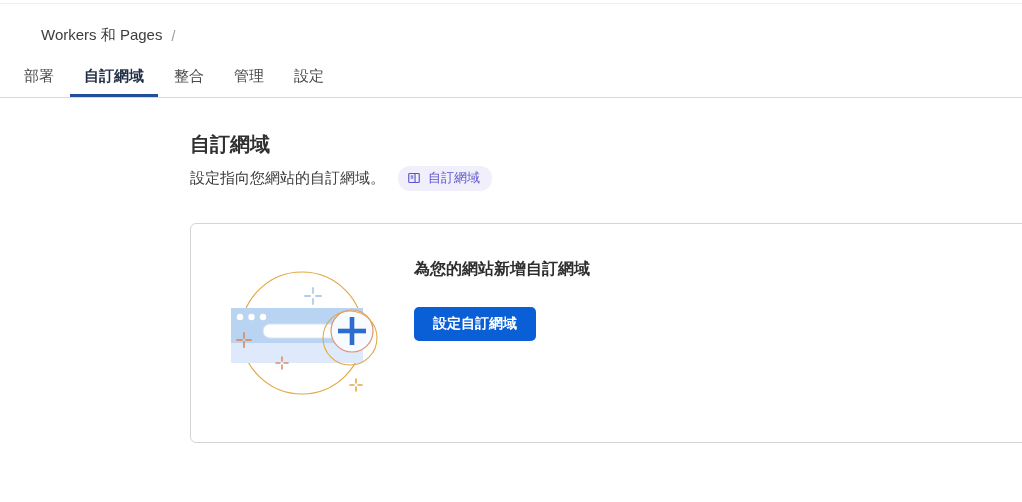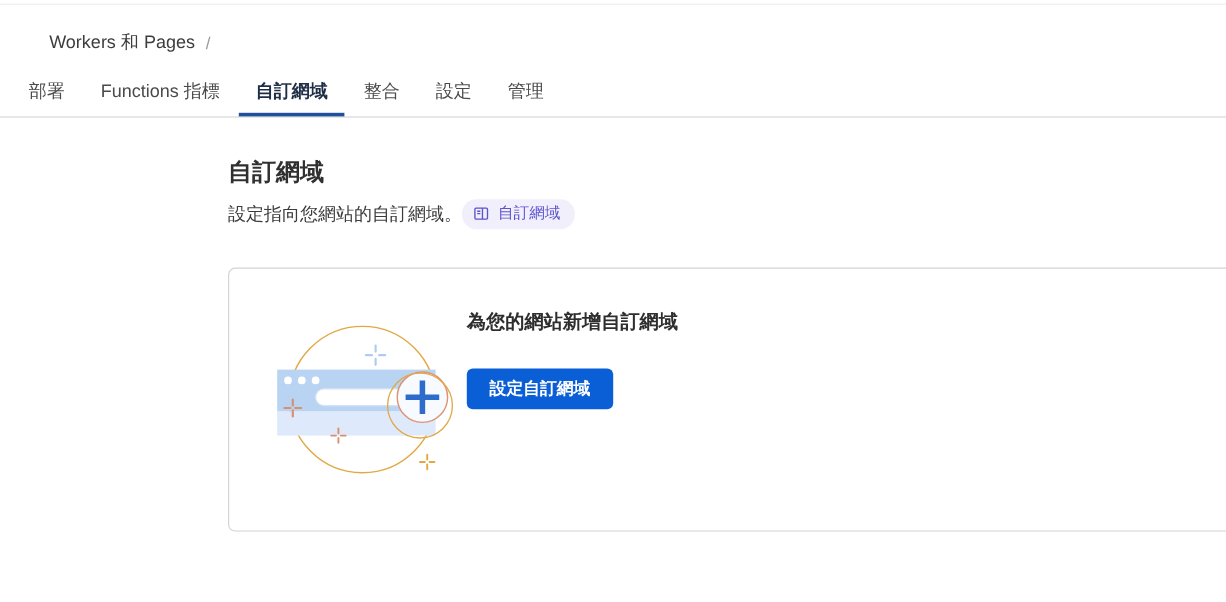--- a/index.html
+++ b/index.html
@@ -46,21 +46,21 @@
   }
   
   .main { margin-left: 190px; }
   .page-title {
     margin-top: 33px;
     font-size: 20px; font-weight: 700; color: #303030;
     line-height: 26px;
   }
   .subtitle-row {
     margin-top: 9px;
-    display: flex; align-items: center; 
+    display: flex; align-items: center; gap: 13px;
   }
   .subtitle { font-size: 15px; color: #3b3b3b; }
   .docs-badge {
     display: inline-flex; align-items: center; gap: 7px;
     background: #F1EFFB; color: #5B53CF;
     border-radius: 12px;
     padding: 3px 12px 4px 9px;
     font-size: 13px;
     cursor: pointer;
     text-decoration: none;
@@ -71,21 +71,21 @@
     margin-top: 32px;
     margin-right: -14px;
     border: 1px solid #d4d4d4;
     border-radius: 6px;
     display: flex;
     align-items: flex-start;
     padding: 35px 30px 38px 38px;
     background: #fff;
   }
   .illustration { width: 160px; height: 140px; flex: none; margin-top: 5px; }
-  .card-text { }
+  .card-text { margin-left: 25px; }
   .card-heading {
     font-size: 16px; font-weight: 700; color: #2e2e2e; line-height: 20px;
   }
   .card-body {
     margin-top: 28px;
     font-size: 15px; line-height: 26px; color: #3c3c3c;
   }
   .hostname-gap { display: inline-block; width: 140px; }
   .hostname-suffix { font-weight: 700; color: #222222; }
   .cta-button {
@@ -105,25 +105,24 @@
 
 <div class="top-line"></div>
 
 <div class="breadcrumb">
   <a class="breadcrumb-link">Workers 和 Pages</a>
   <span class="breadcrumb-sep">/</span>
 </div>
 
 <nav class="tabs">
   <div class="tab">部署</div>
-  <div class="tab">Functions 指標</div>
   <div class="tab active">自訂網域</div>
   <div class="tab">整合</div>
+  <div class="tab">管理</div>
   <div class="tab">設定</div>
-  <div class="tab">管理</div>
 </nav>
 
 <main class="main">
 
   <h1 class="page-title">自訂網域</h1>
 
   <div class="subtitle-row">
     <span class="subtitle">設定指向您網站的自訂網域。</span>
     <a class="docs-badge">
       <span>

